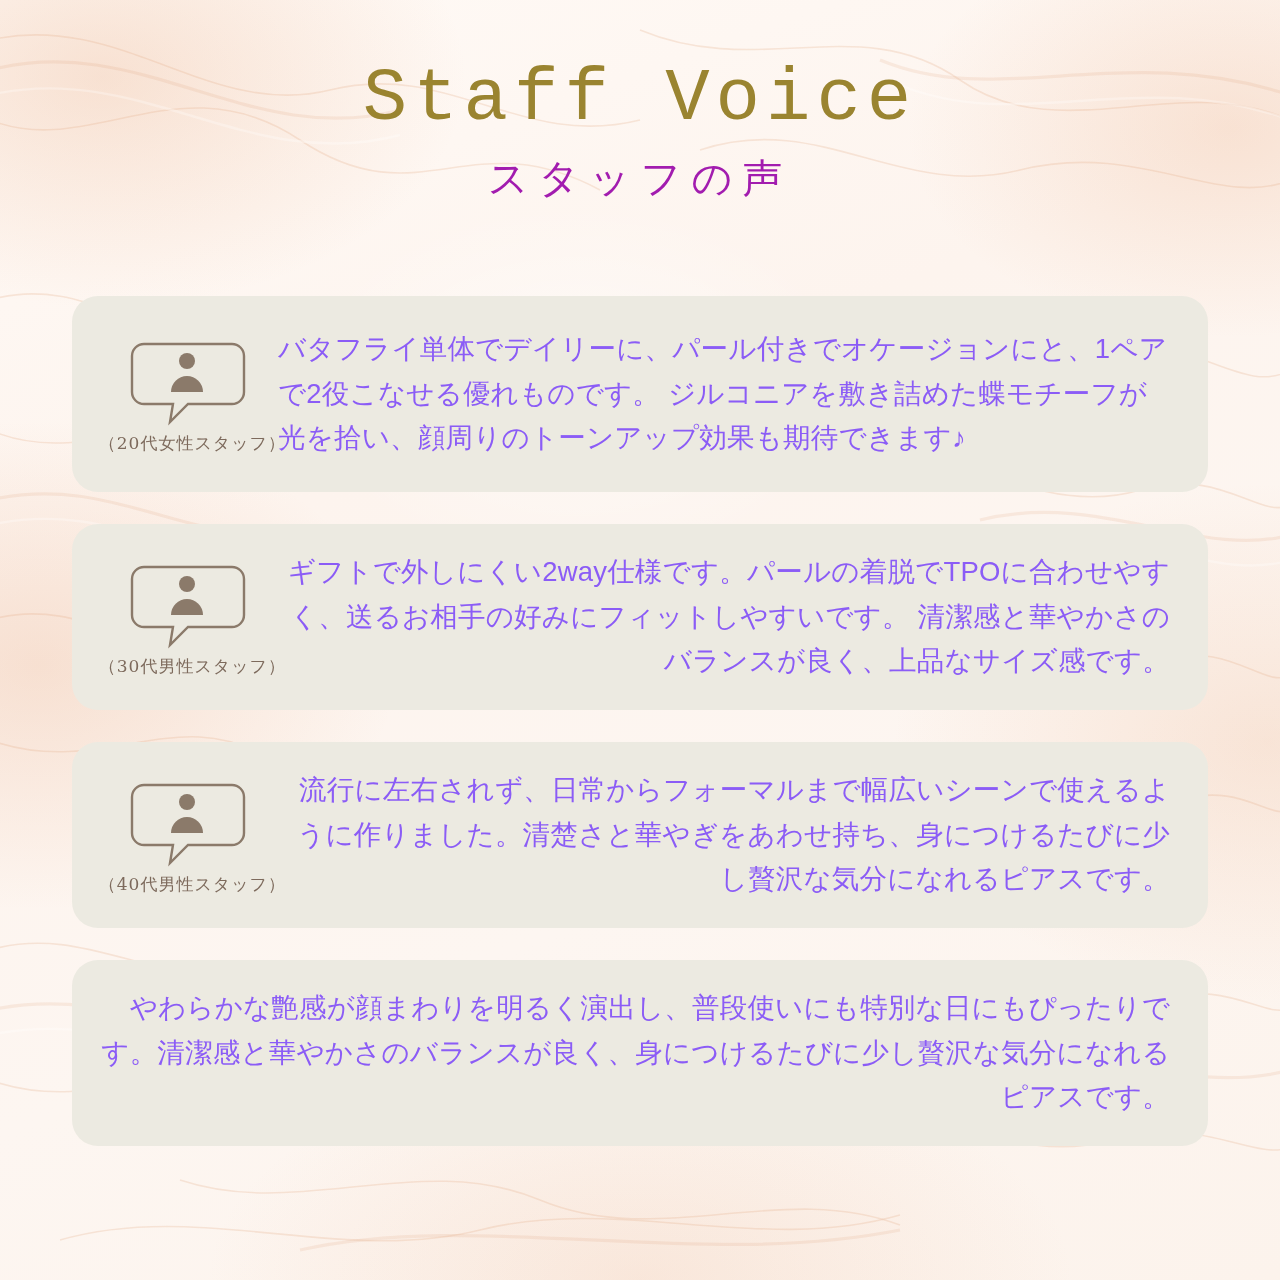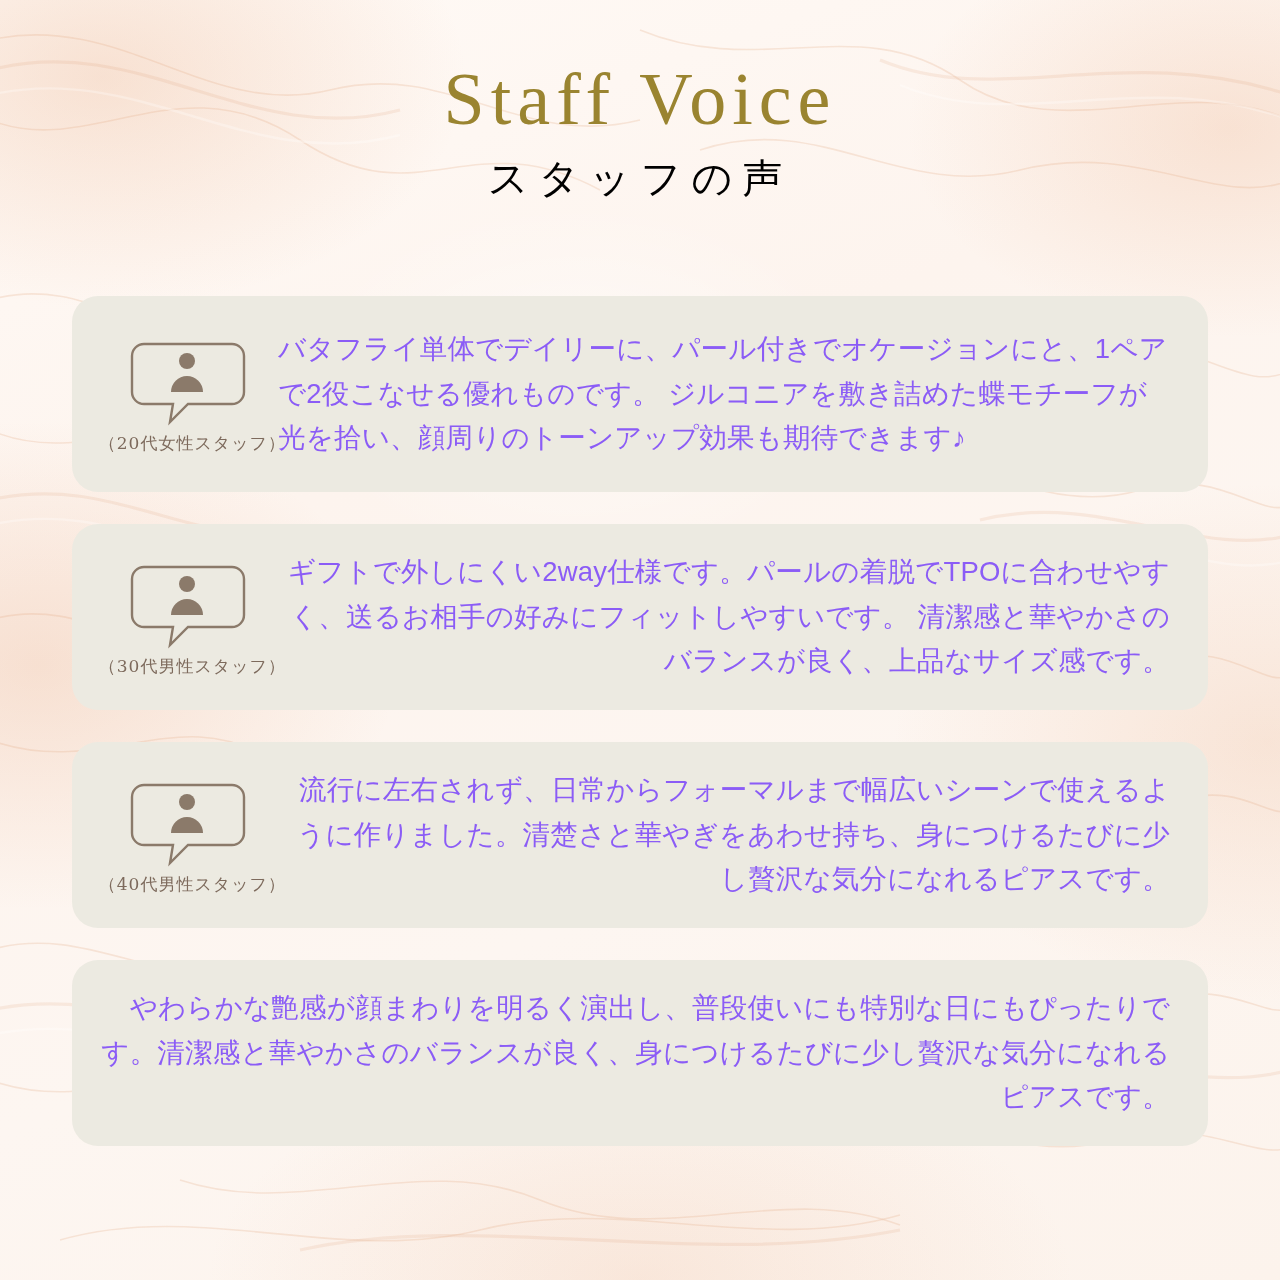--- a/index.html
+++ b/index.html
@@ -39,30 +39,30 @@
     position: absolute;
     top: 62px;
     left: 0;
     right: 0;
     text-align: center;
   }
   .title-en {
     font-size: 74px;
     letter-spacing: 6px;
     color: #9a8430;
-    font-family: Liberation Serif, serif;
+    font-family: Liberation Mono, monospace;
     line-height: 1.0;
     margin: 0;
     font-weight: 400;
   }
   .title-ja {
     margin-top: 22px;
     font-size: 40px;
     letter-spacing: 10px;
-    color: #000000;
+    color: #a21caf;
     font-family: "DejaVu Serif", "Liberation Serif", serif;
     line-height: 1.0;
     font-weight: 400;
   }
 
   
   .cards {
     position: absolute;
     top: 296px;
     left: 72px;

